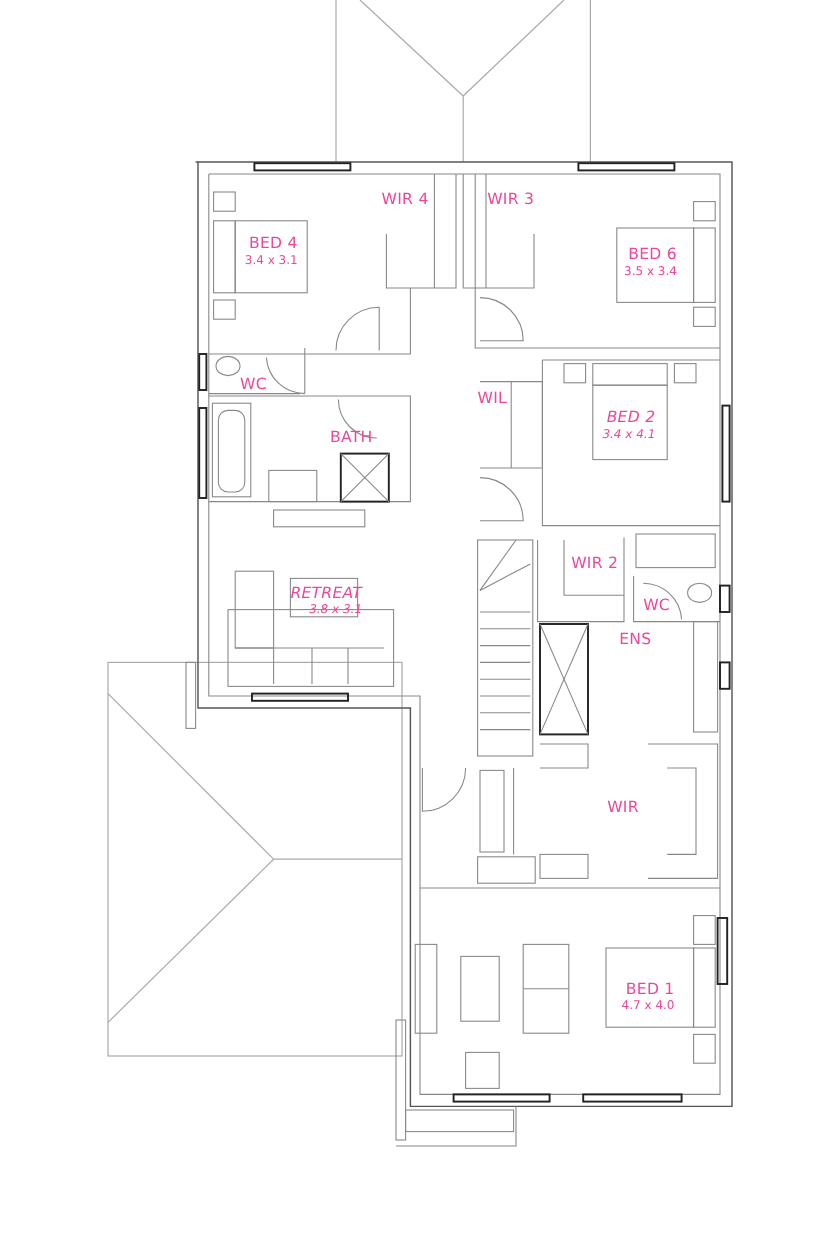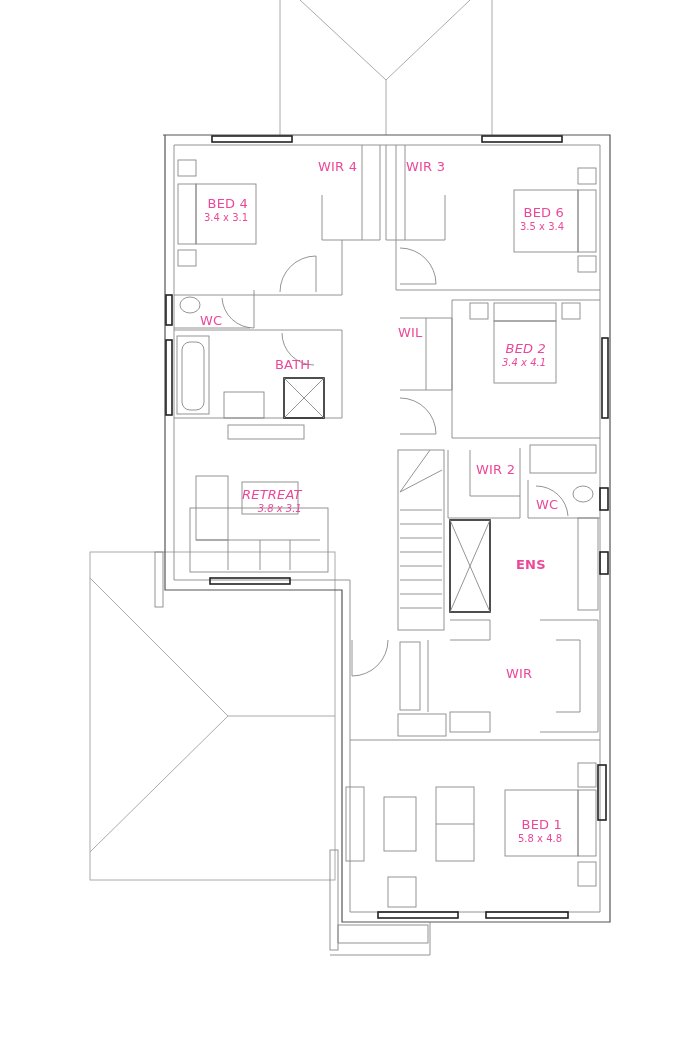--- a/index.html
+++ b/index.html
@@ -187,22 +187,22 @@
 <div class="lbl" style="left:242px;top:488px;font-style:italic;">
   <div class="n">RETREAT</div>
   <div class="d">3.8 x 3.1</div>
 </div>
 <div class="lbl" style="left:476px;top:463px;">
   <div class="n">WIR 2</div>
 </div>
 <div class="lbl" style="left:536px;top:498px;">
   <div class="n">WC</div>
 </div>
-<div class="lbl" style="left:516px;top:558px;font-weight:bold;">
+<div class="lbl" style="left:516px;top:527px;">
   <div class="n">ENS</div>
 </div>
 <div class="lbl" style="left:506px;top:667px;">
   <div class="n">WIR</div>
 </div>
 <div class="lbl" style="left:518px;top:818px;">
   <div class="n">BED 1</div>
-  <div class="d">5.8 x 4.8</div>
+  <div class="d">4.7 x 4.0</div>
 </div>
 
 </body></html>

